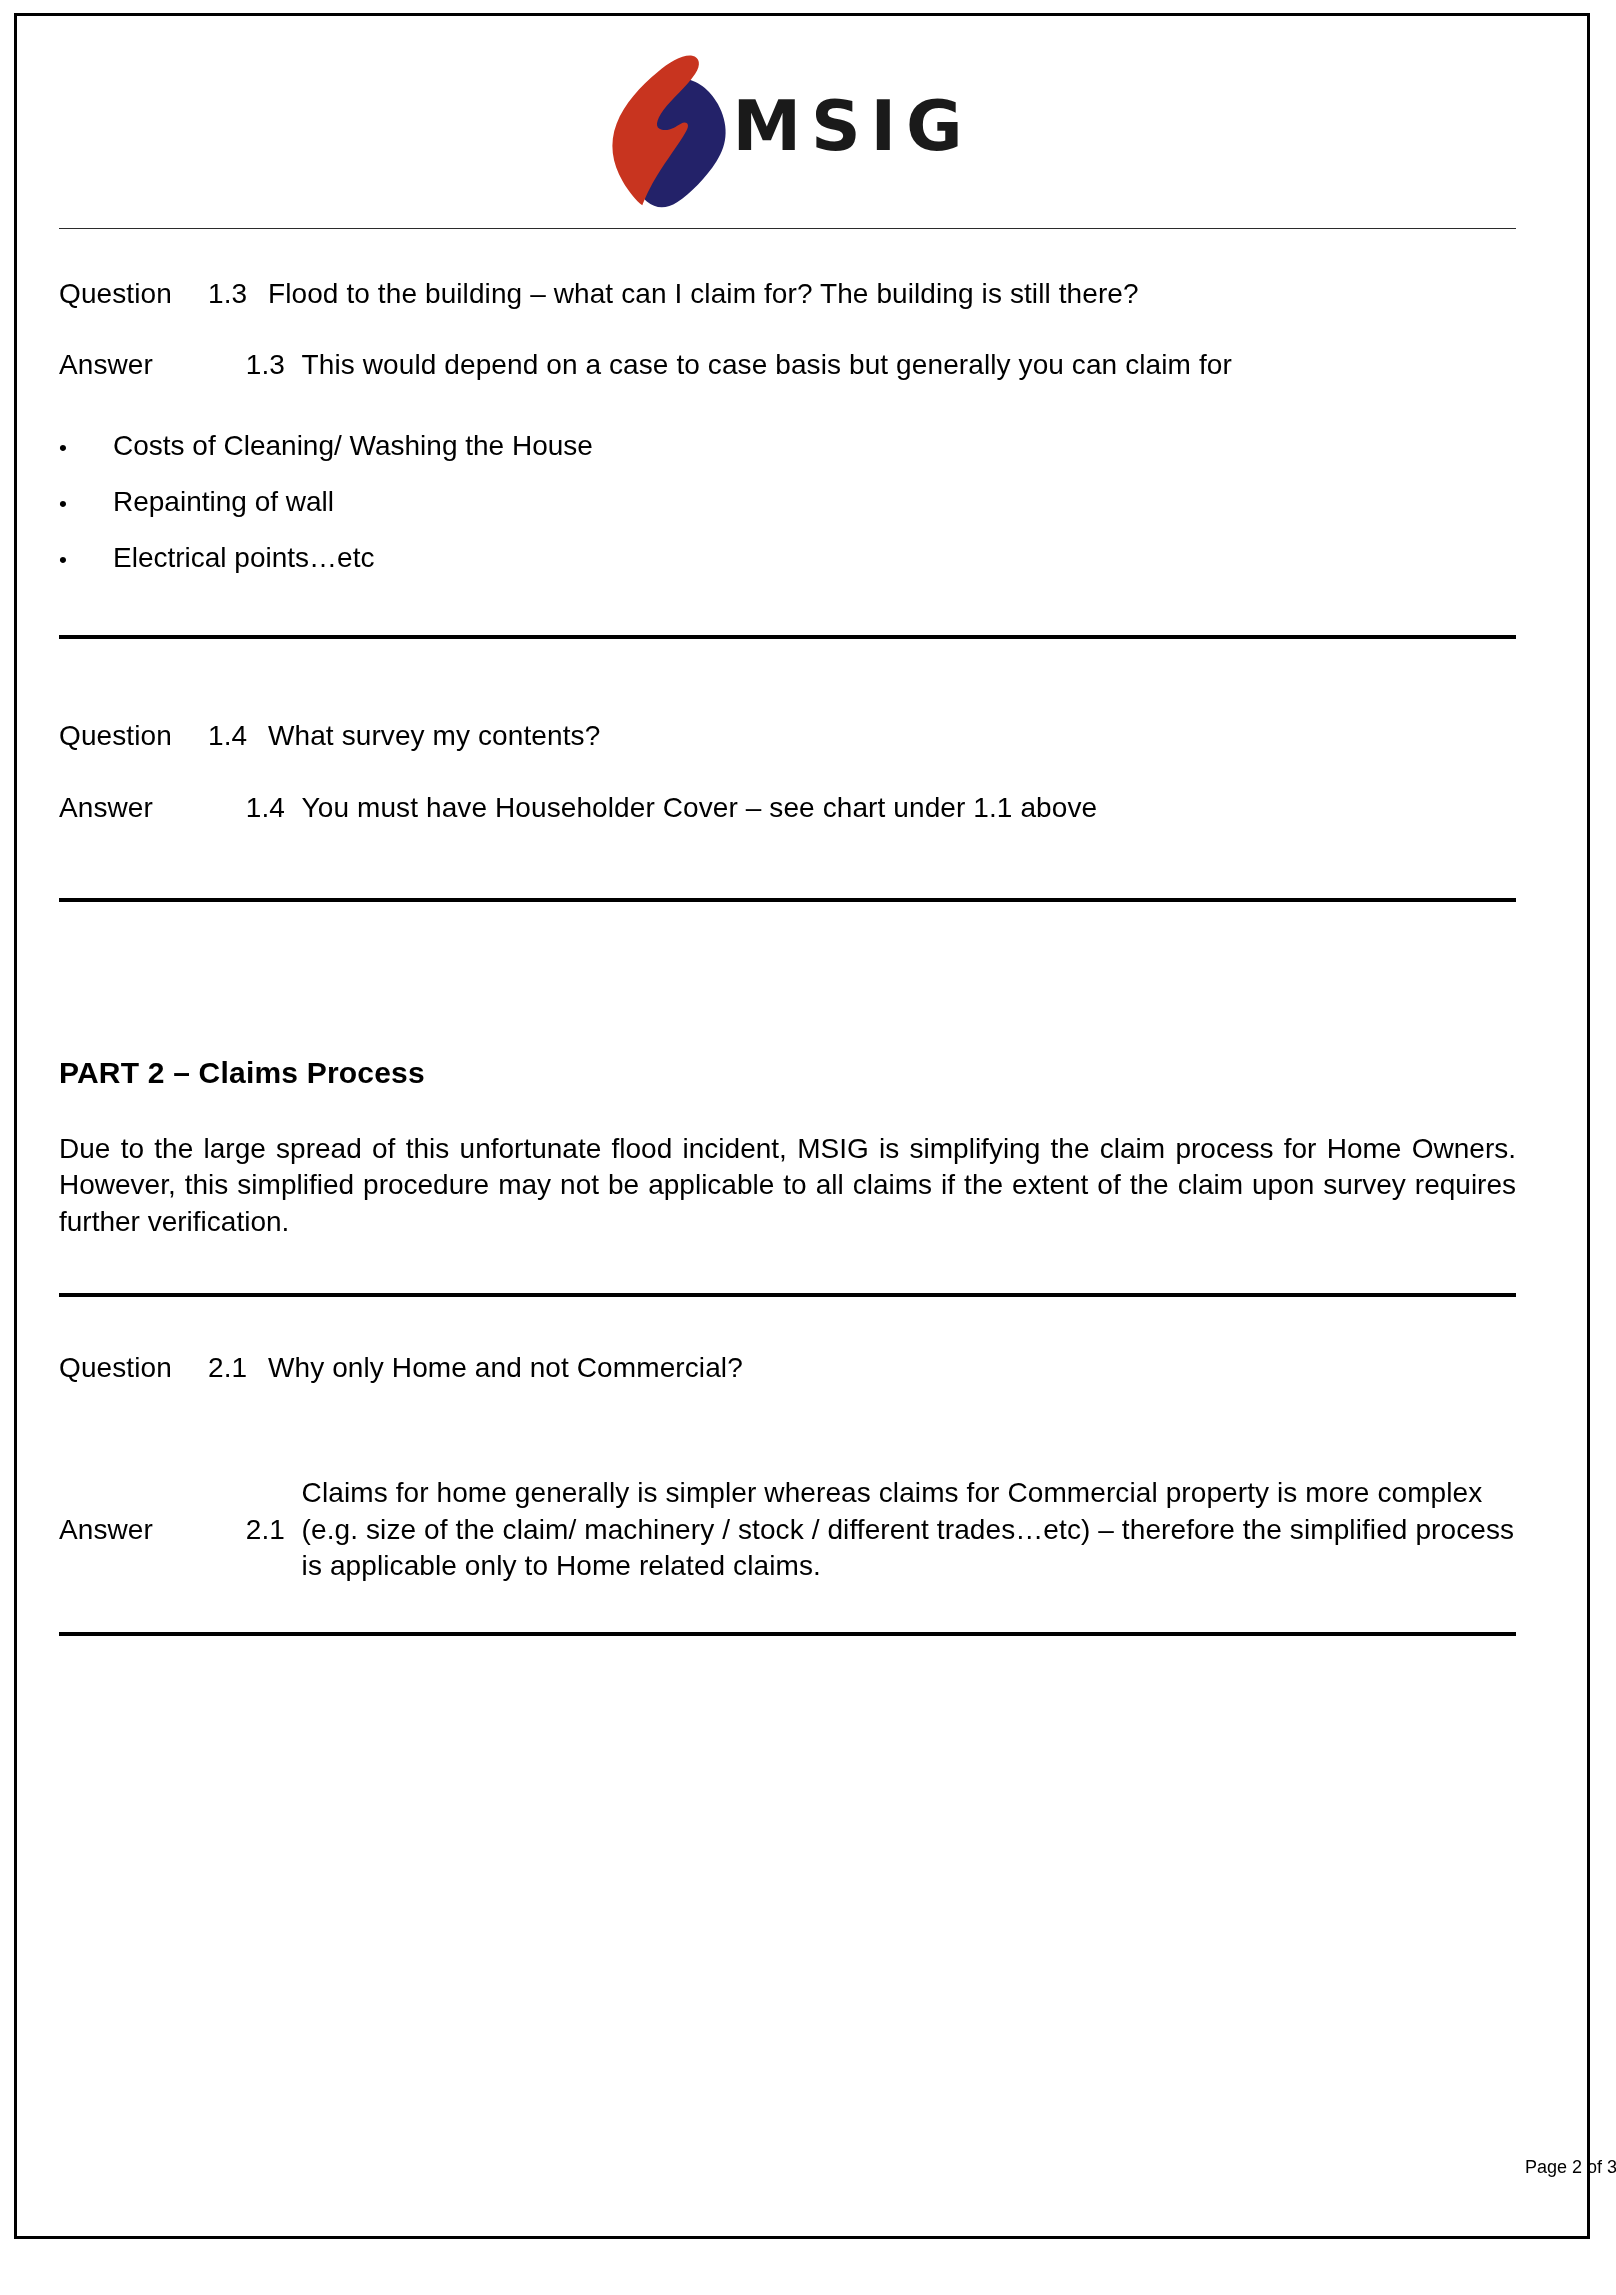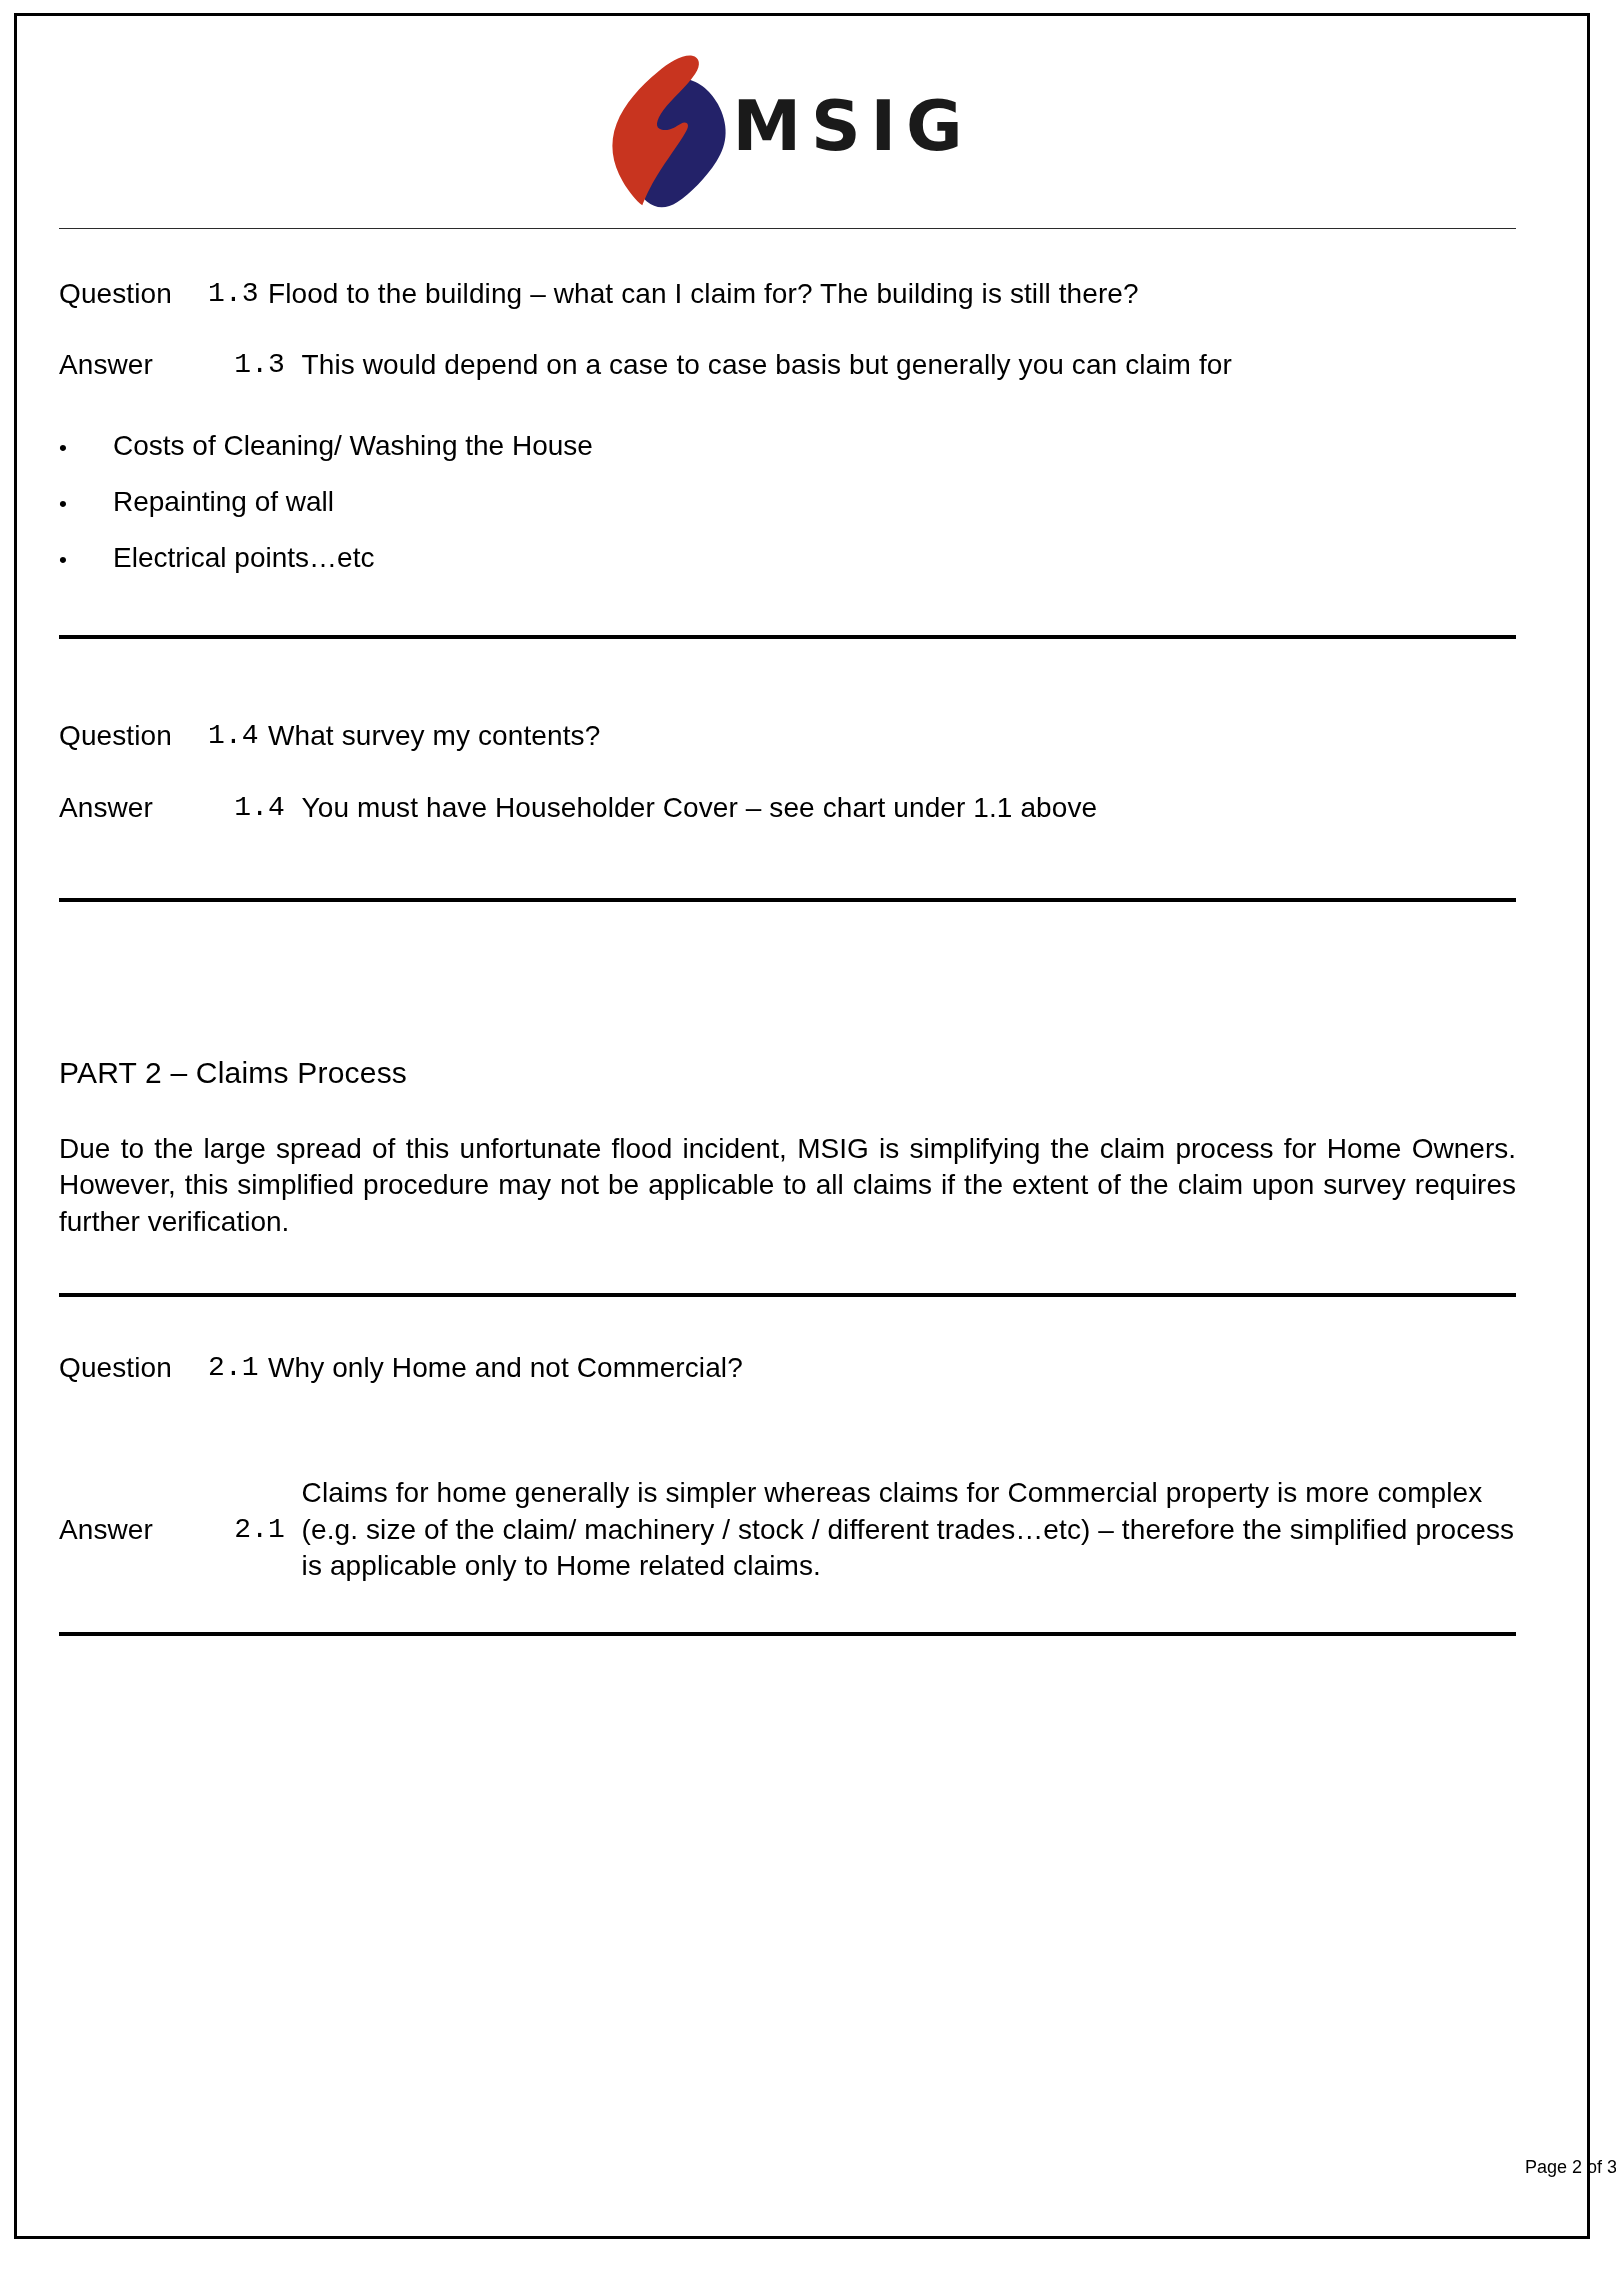--- a/index.html
+++ b/index.html
@@ -93,21 +93,20 @@
     line-height: 1.30;
     letter-spacing: 0.1px;
   }
   .qa-label {
     flex: 0 0 auto;
     width: 149px;
   }
   .qa-num {
     flex: 0 0 auto;
     width: 60px;
-    font-family: Liberation Mono, monospace;
   }
   .qa-num.rt {
     text-align: right;
     padding-right: 16.6px;
     width: 77px;
   }
   .qa-text {
     flex: 1 1 auto;
   }
 
@@ -128,21 +127,21 @@
     text-align: left;
     font-size: 22.6px;
     line-height: 1;
   }
   .bullet-label {
     flex: 1 1 auto;
   }
 
   .part-heading {
     font-size: 30px;
-    font-weight: 400;
+    font-weight: 700;
     letter-spacing: 0.2px;
   }
 
   .body-para {
     font-size: 28px;
     line-height: 1.30;
     text-align: justify;
     margin: 0;
   }
 

